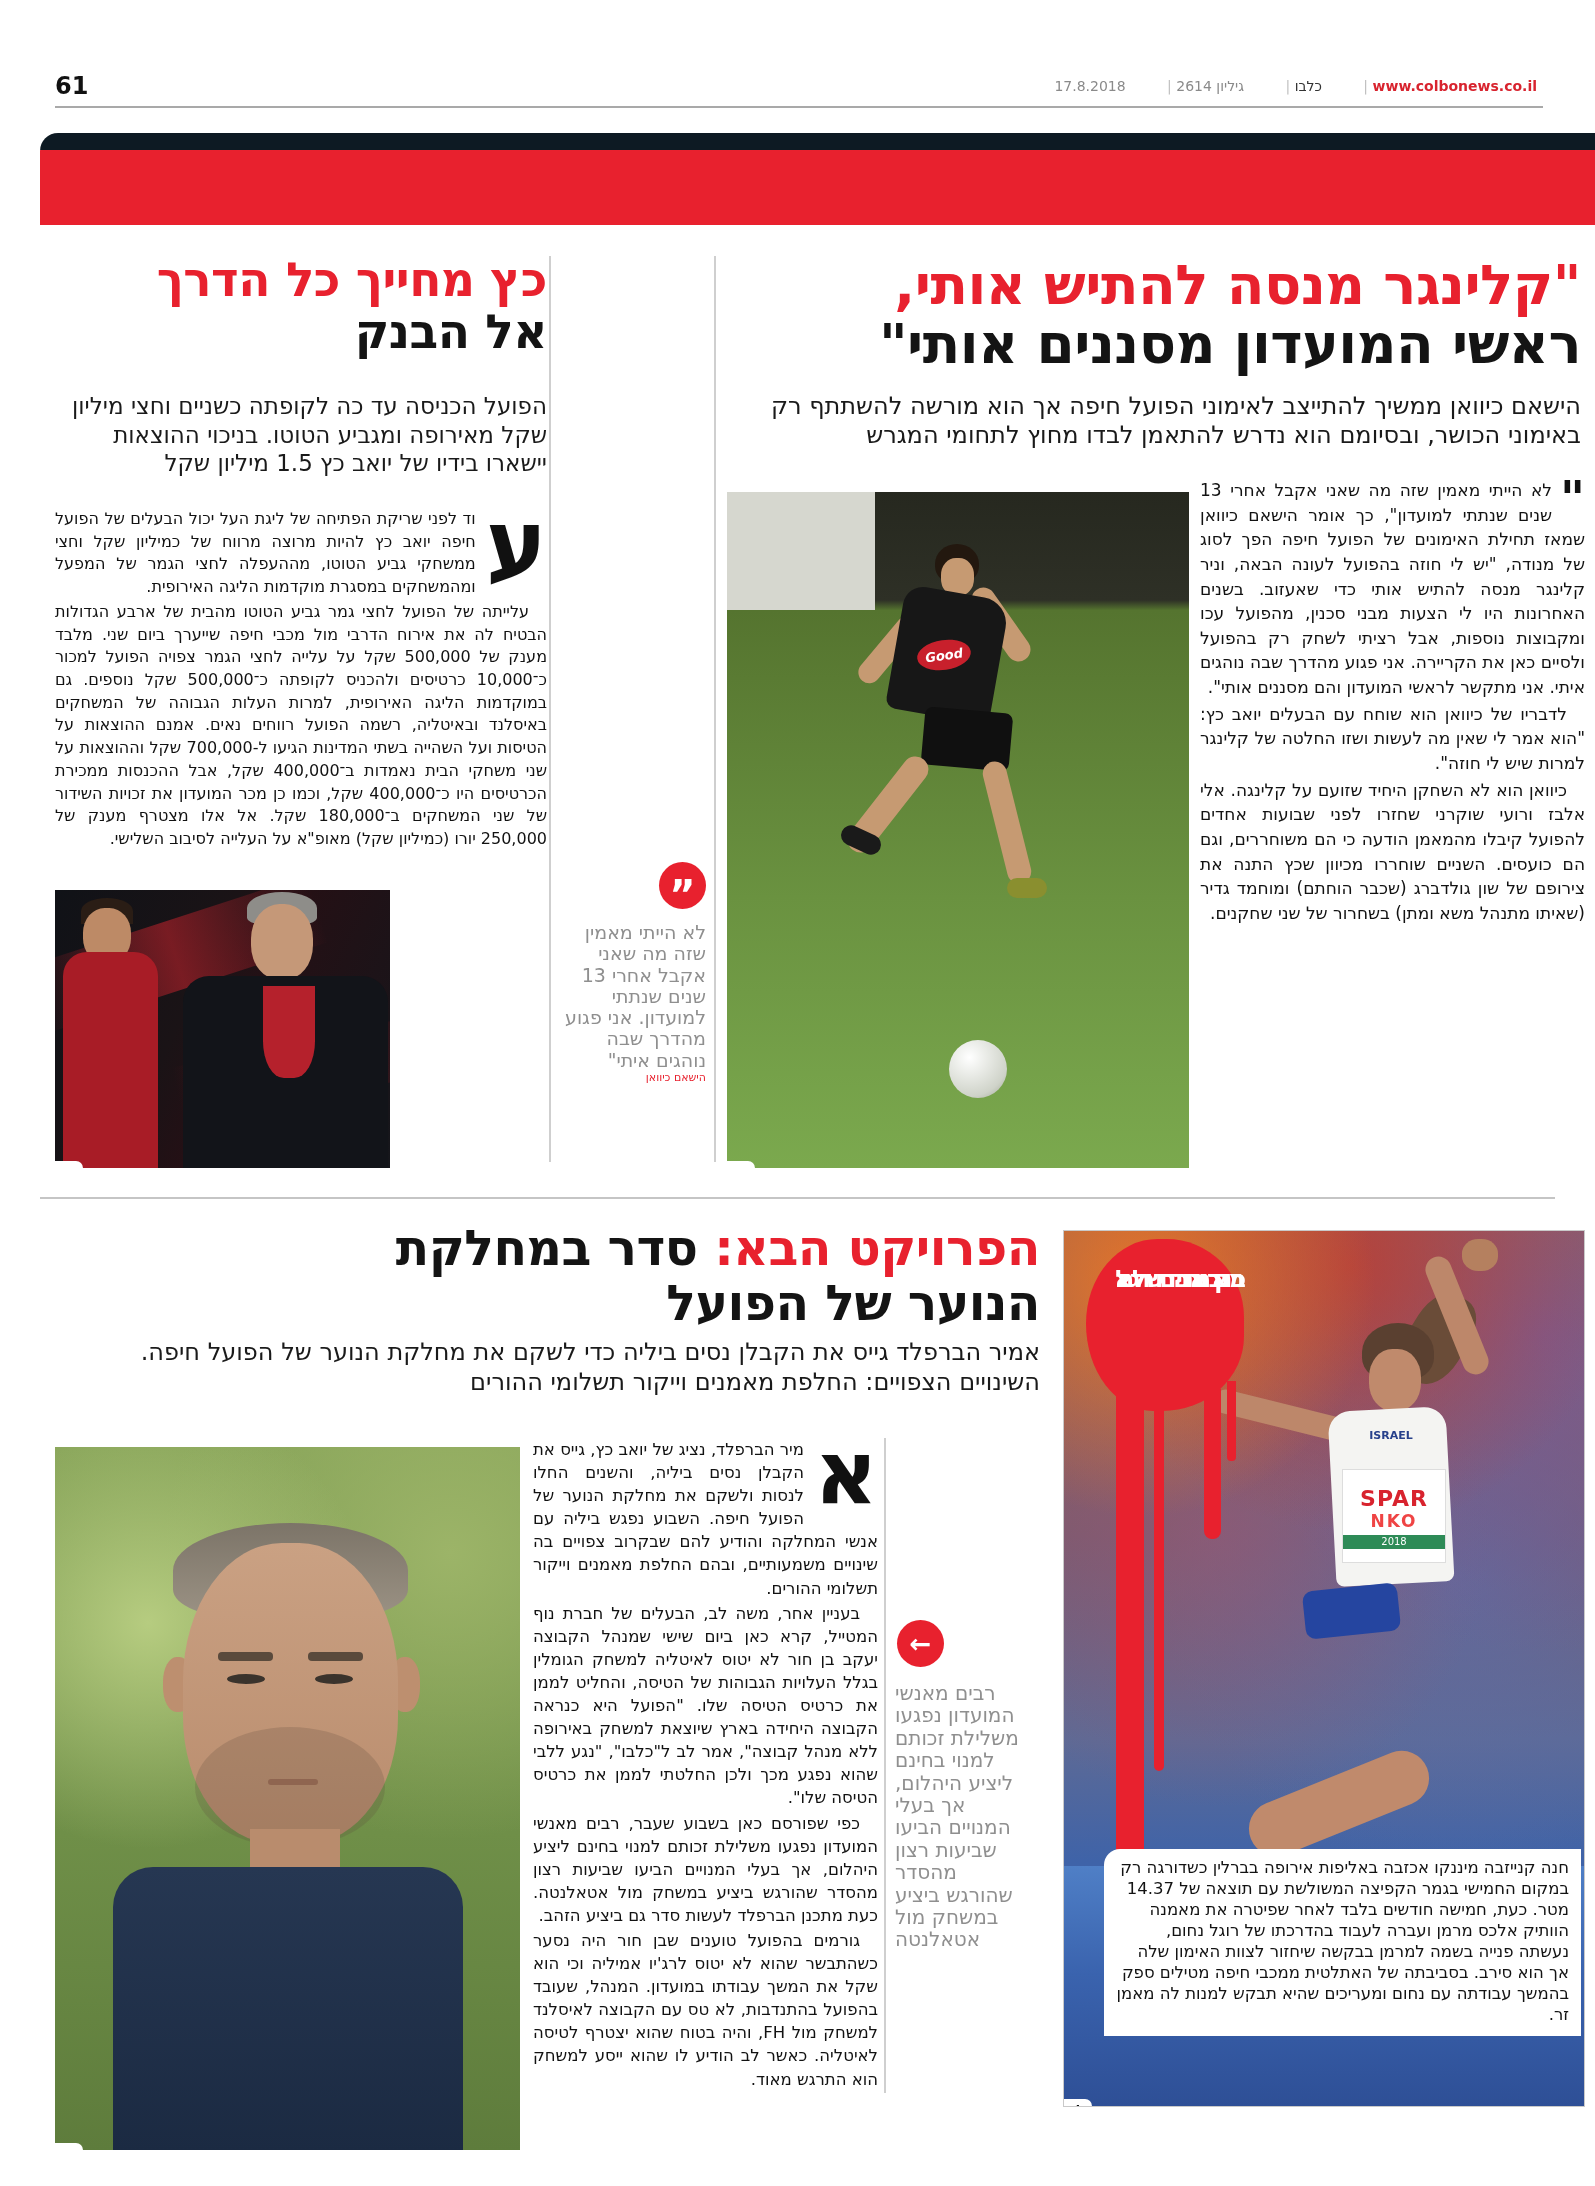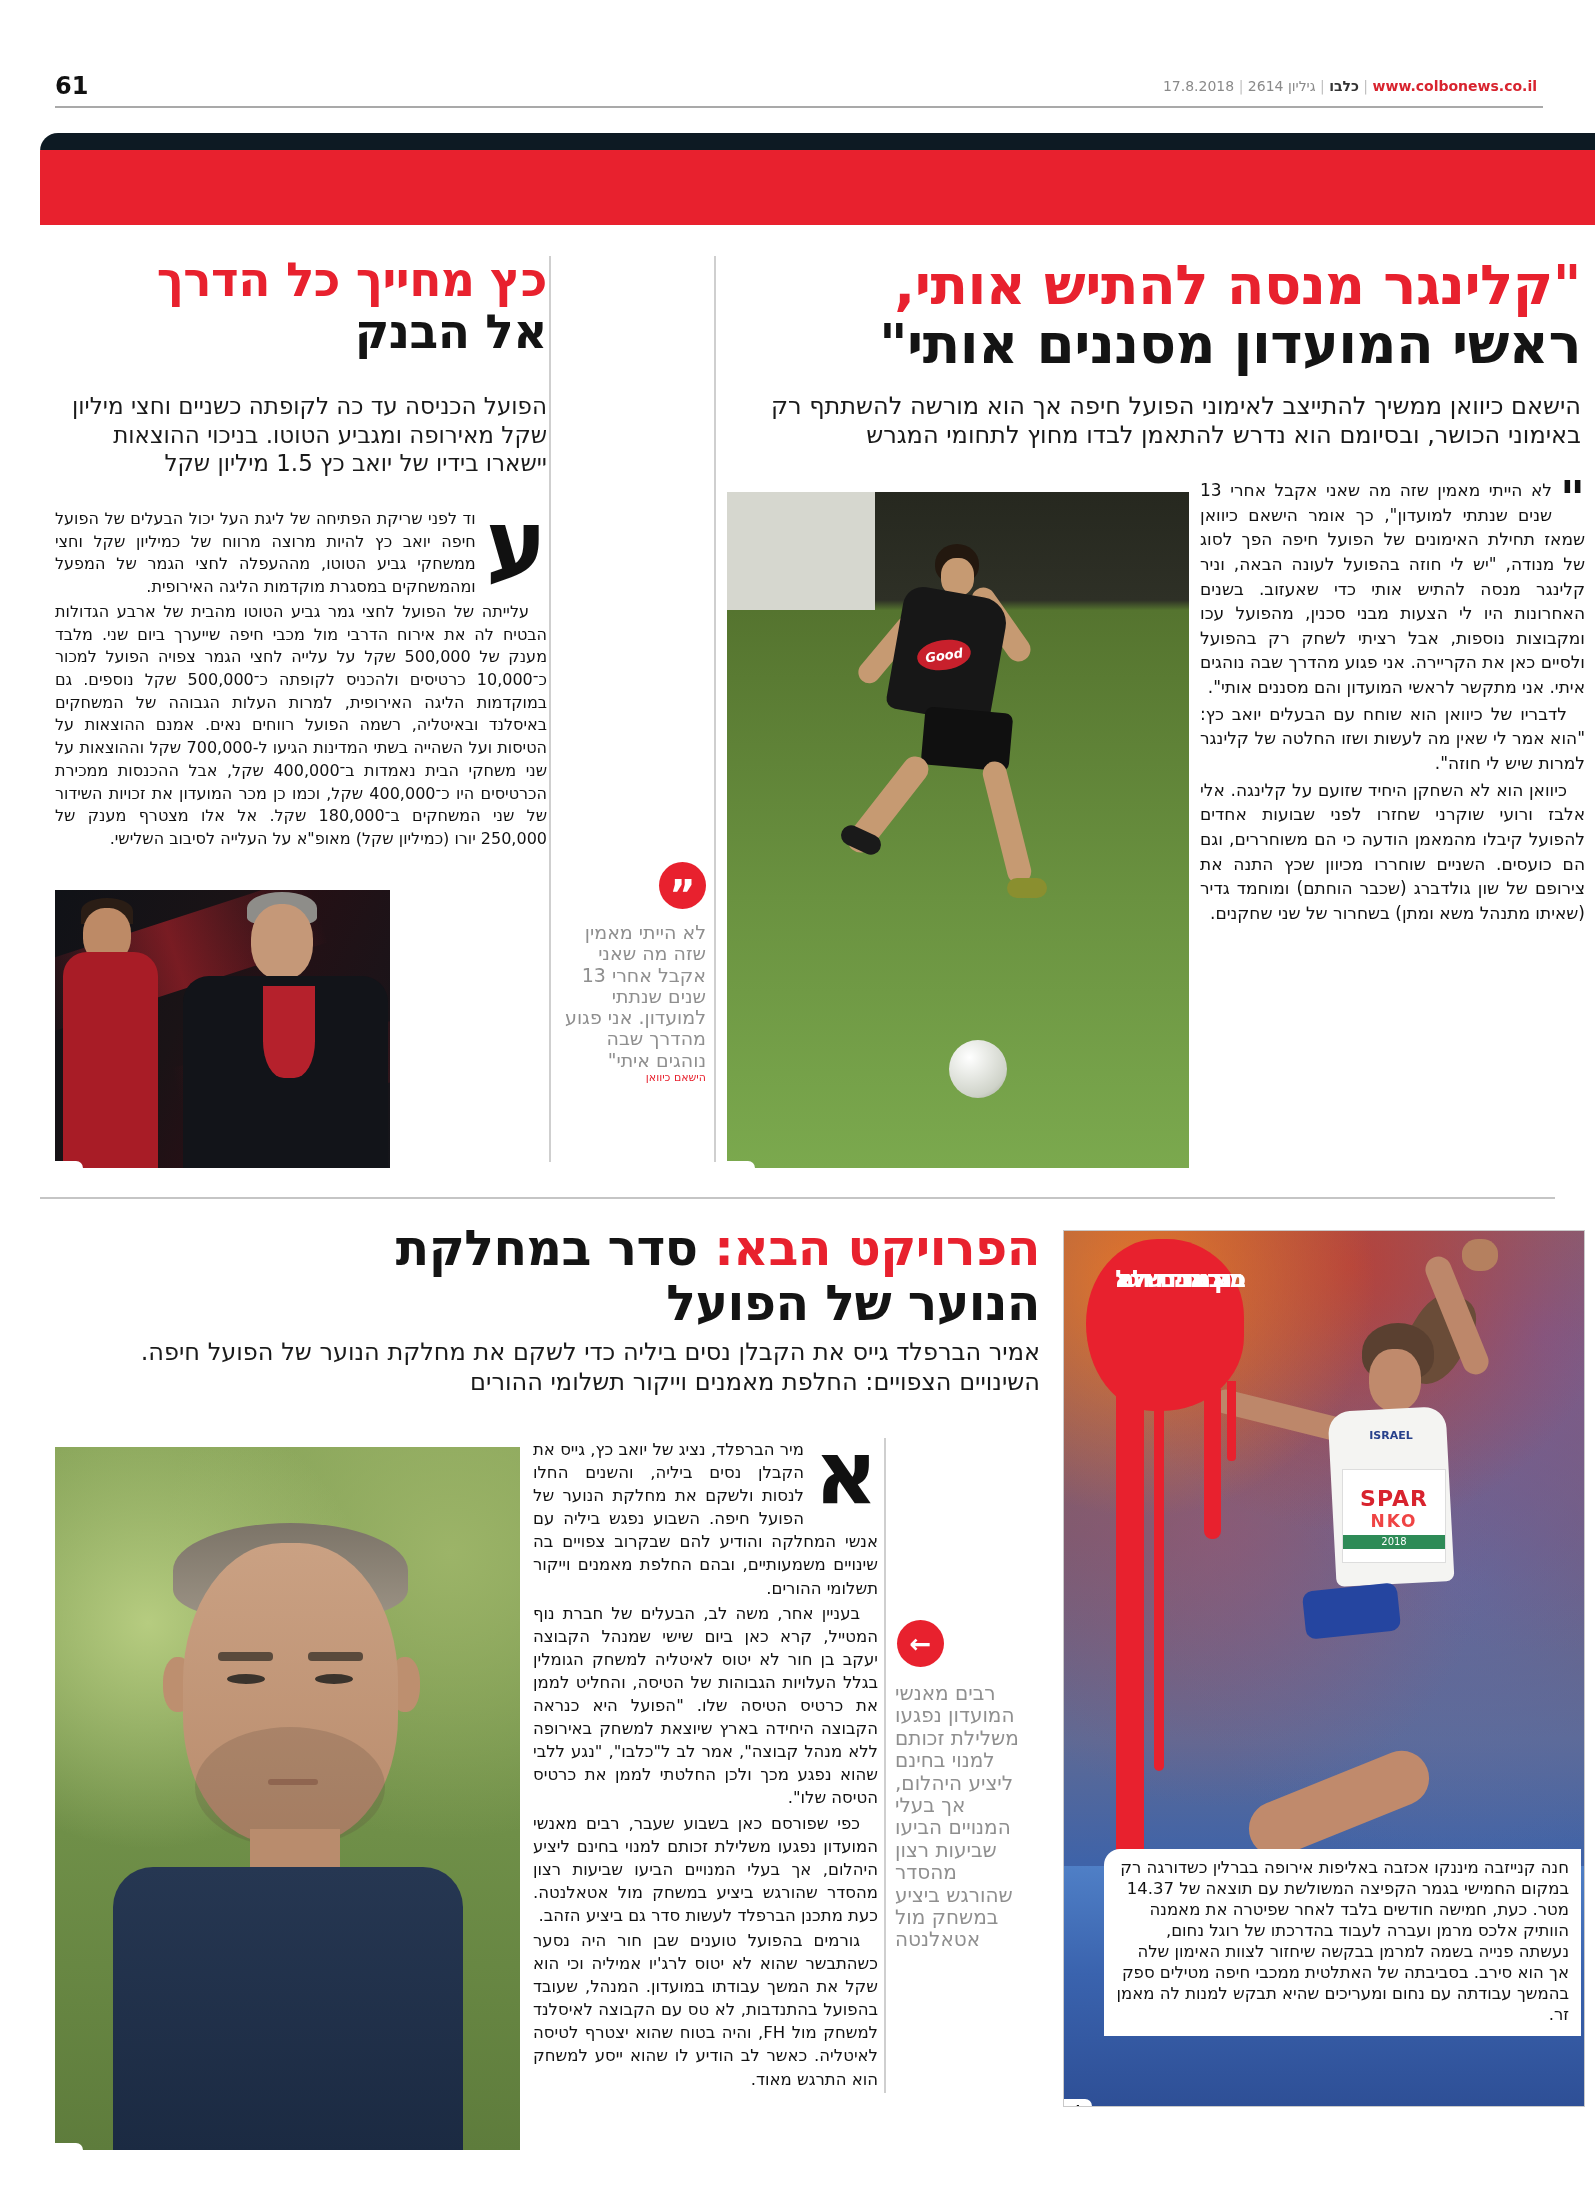--- a/index.html
+++ b/index.html
@@ -3,23 +3,23 @@
 <meta charset="utf-8">
 <style>
   html,body{margin:0;padding:0;background:#fff;}
   .page{position:relative;width:1595px;height:2186px;background:#fff;overflow:hidden;
         font-family:"DejaVu Sans",sans-serif;direction:rtl;color:#111;}
   .abs{position:absolute;}
 
   
   .pgnum{left:55px;top:72px;font-size:24px;font-weight:bold;color:#111;}
   .header-meta{right:58px;top:78px;font-size:14px;color:#8a8a8a;direction:rtl;white-space:nowrap;}
-  .header-meta>*{display:inline;}
+  .header-meta>*{display:inline;margin-left:37px;}
   .header-meta>*:not(:last-child)::after{content:" | ";color:#c0c0c0;font-weight:normal;}
-  .hm-brand{font-weight:bold;color:#333;}
+  .hm-brand{font-weight:normal;color:#333;}
   .hm-url{font-weight:bold;color:#d8232e;}
   .header-rule{left:55px;right:52px;top:106px;height:2px;background:#a9a9a9;}
 
   .masthead{left:40px;right:0;top:133px;height:92px;border-top-left-radius:18px;overflow:hidden;}
   .masthead-top{height:17px;background:#0d1a23;}
   .masthead-red{height:75px;background:#e8212e;}
 
   .vrule{width:2px;background:#cfcfcf;}
 
   

